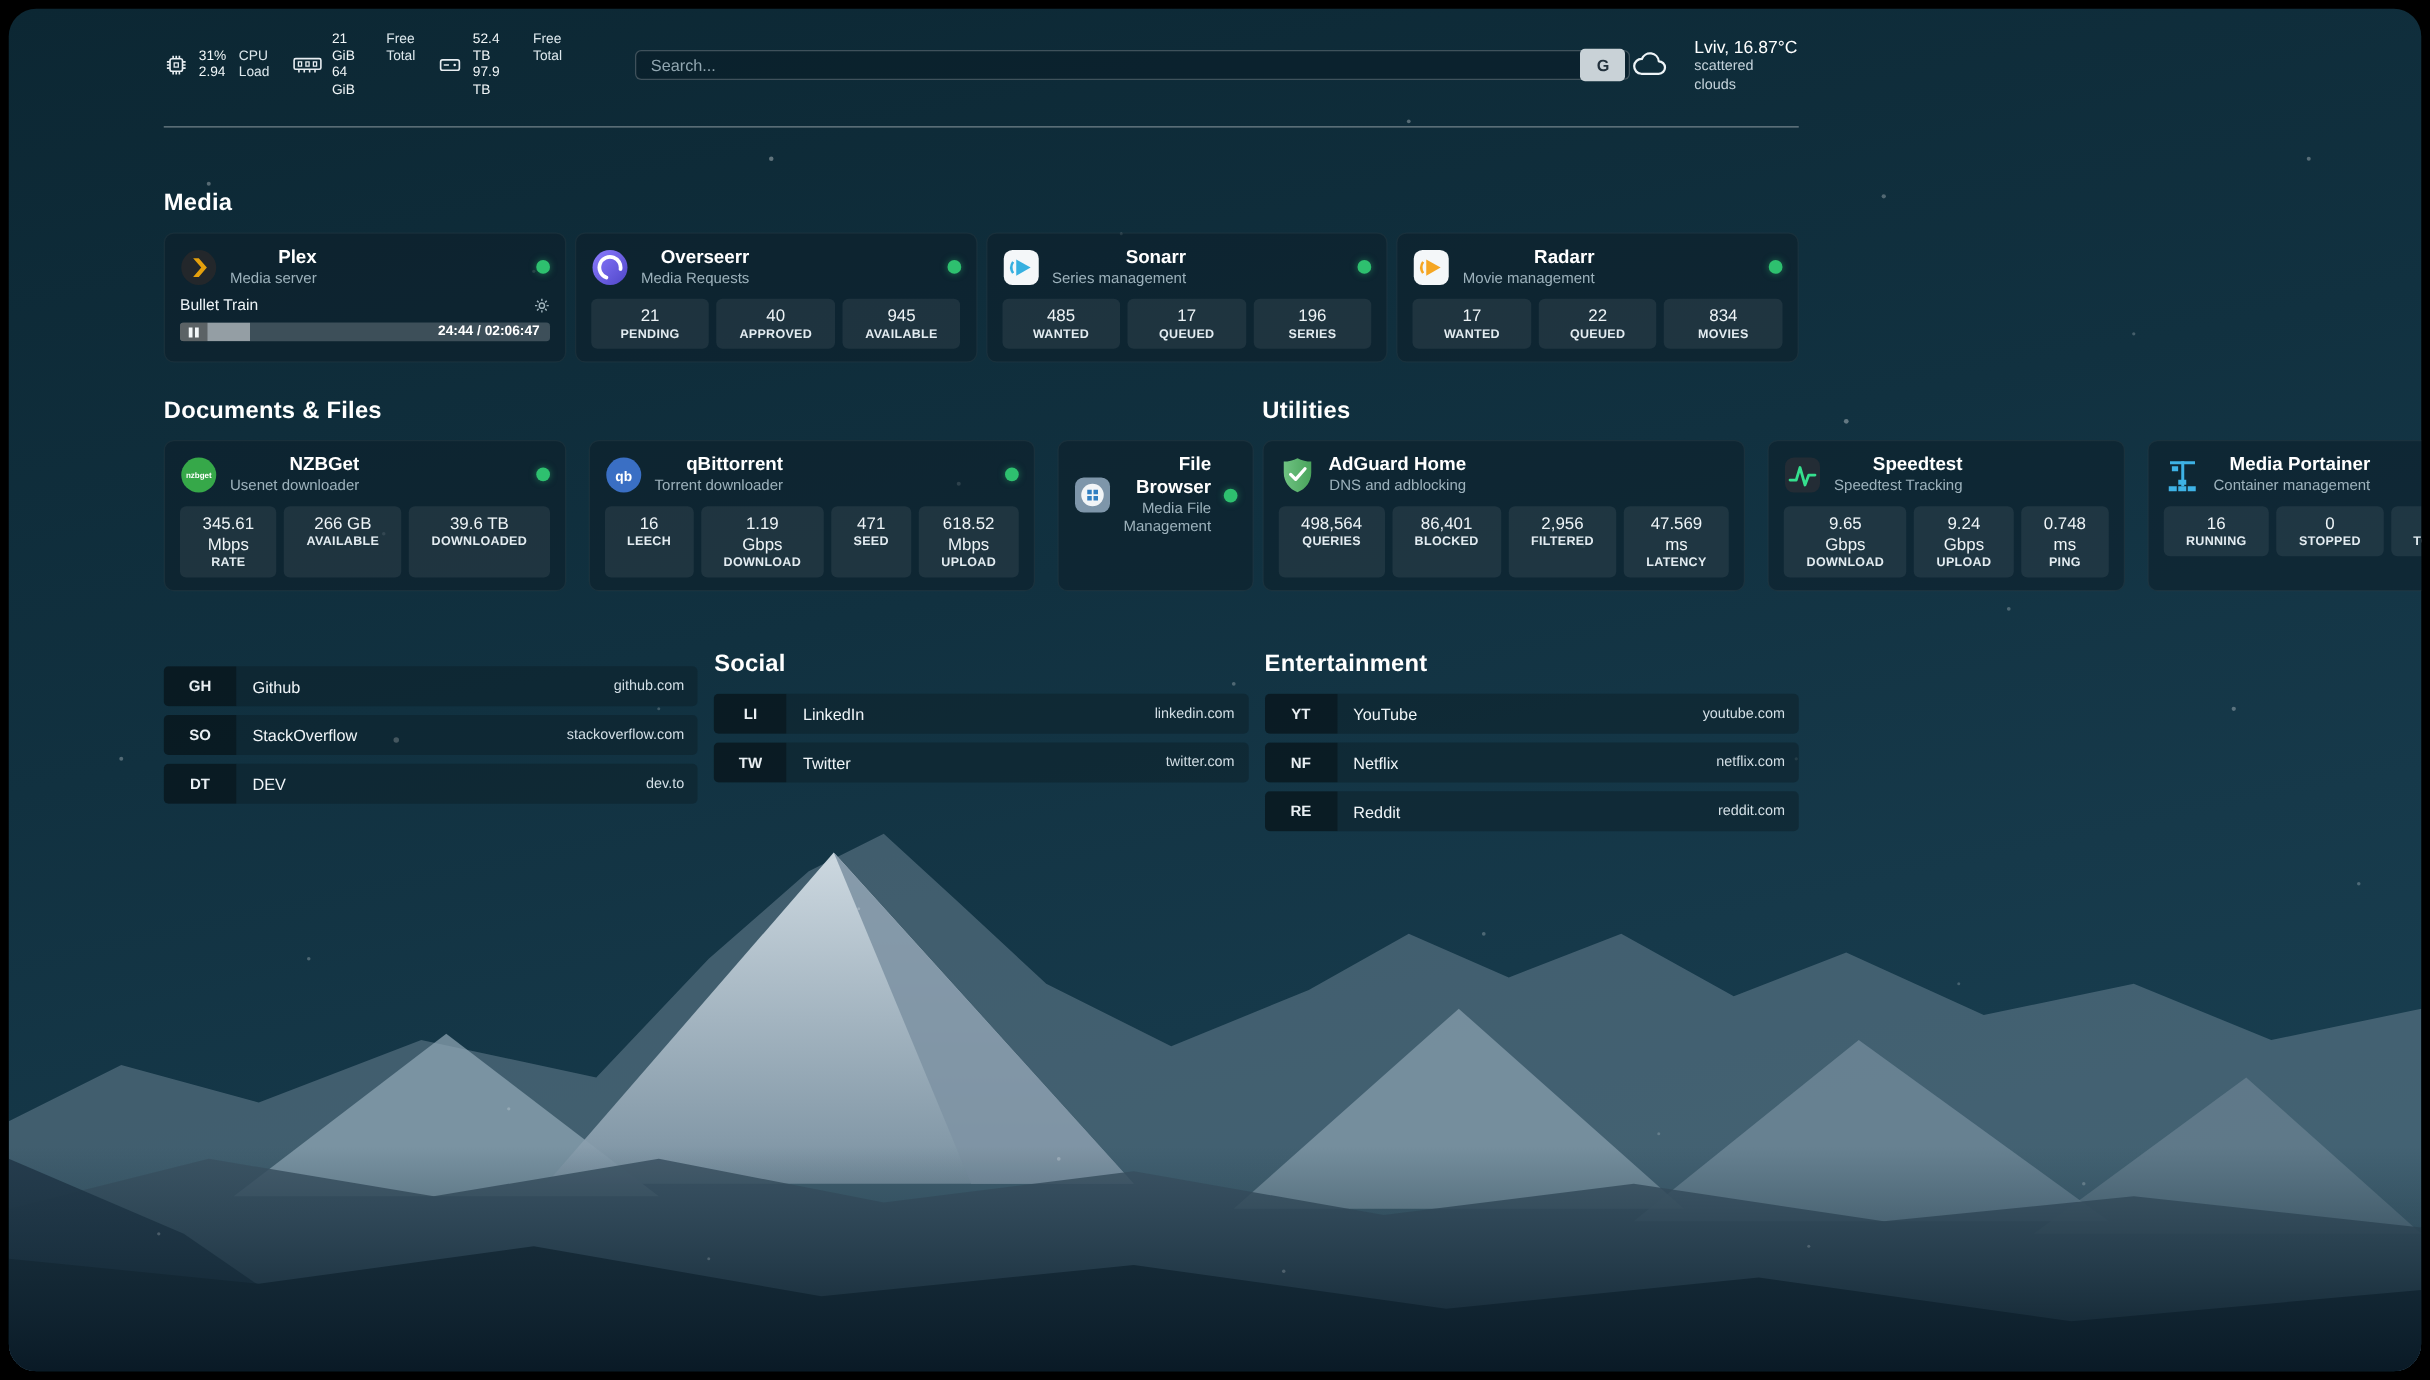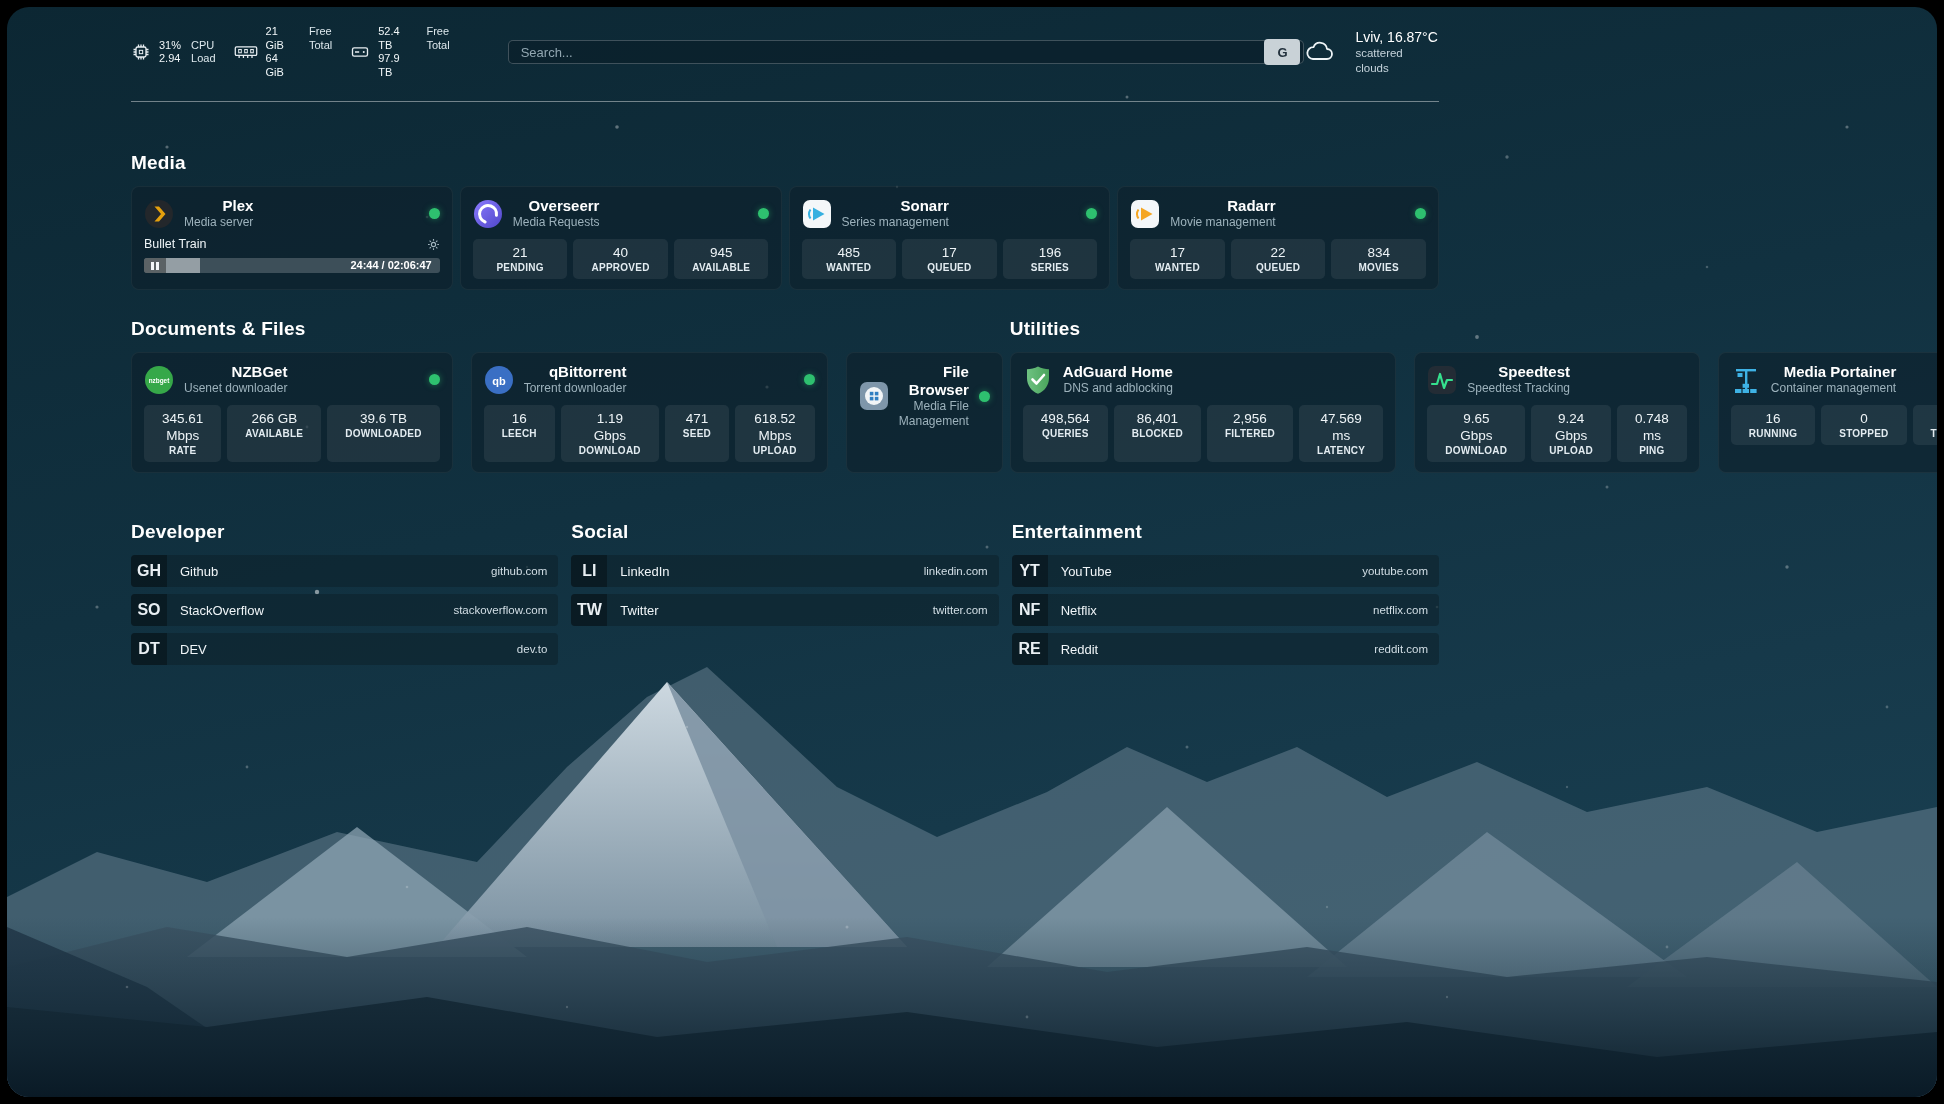--- a/index.html
+++ b/index.html
@@ -71,21 +71,21 @@
   .pause-btn { position: absolute; left: 0; top: 0; bottom: 0; width: 22px; background: rgba(0,0,0,.38);
     border-radius: 3px 0 0 3px; display: flex; align-items: center; justify-content: center; gap: 2.5px; cursor: pointer; }
   .pause-btn i { width: 2.6px; height: 8px; background: #f2f6f8; display: block; }
   .player-time { position: absolute; right: 8px; top: 1px; font-size: 11px; color: #ffffff; line-height: 13px; font-weight: 600; }
 
   
   .bookmarks { display: grid; grid-template-columns: repeat(3, 1fr); gap: 13px; margin-top: 48px; }
   .bm-list { display: flex; flex-direction: column; gap: 7px; margin-top: 12px; }
   .bm-row { display: flex; align-items: center; height: 32px; background: rgba(13,32,42,.55);
     border-radius: 4px; overflow: hidden; cursor: pointer; }
-  .bm-badge { width: 36px; height: 100%; background: rgba(0,0,0,.32); color: #e9eff3; font-size: 16px;
+  .bm-badge { width: 58px; height: 100%; background: rgba(0,0,0,.32); color: #e9eff3; font-size: 12px;
     font-weight: 700; display: flex; align-items: center; justify-content: center; flex: none; }
   .bm-name { margin-left: 13px; font-size: 13px; color: #f0f5f8; }
   .bm-url { margin-left: auto; padding-right: 11px; font-size: 11.5px; color: #d3dfe6; }
 </style>
 </head>
 <body>
 
 <div class="screen">
 
   <svg class="bg-mountains" viewBox="0 0 1930 470" preserveAspectRatio="none">
@@ -586,21 +586,20 @@
               </div>
             </div>
           </article>
         </div>
       </div>
     </div>
 
     <div class="bookmarks">
 
       <div class="bm-col">
-        <h2 class="section-title">Developer</h2>
         <div class="bm-list">
           <a class="bm-row">
             <span class="bm-badge">GH</span>
             <span class="bm-name">Github</span>
             <span class="bm-url">github.com</span>
           </a>
           <a class="bm-row">
             <span class="bm-badge">SO</span>
             <span class="bm-name">StackOverflow</span>
             <span class="bm-url">stackoverflow.com</span>

